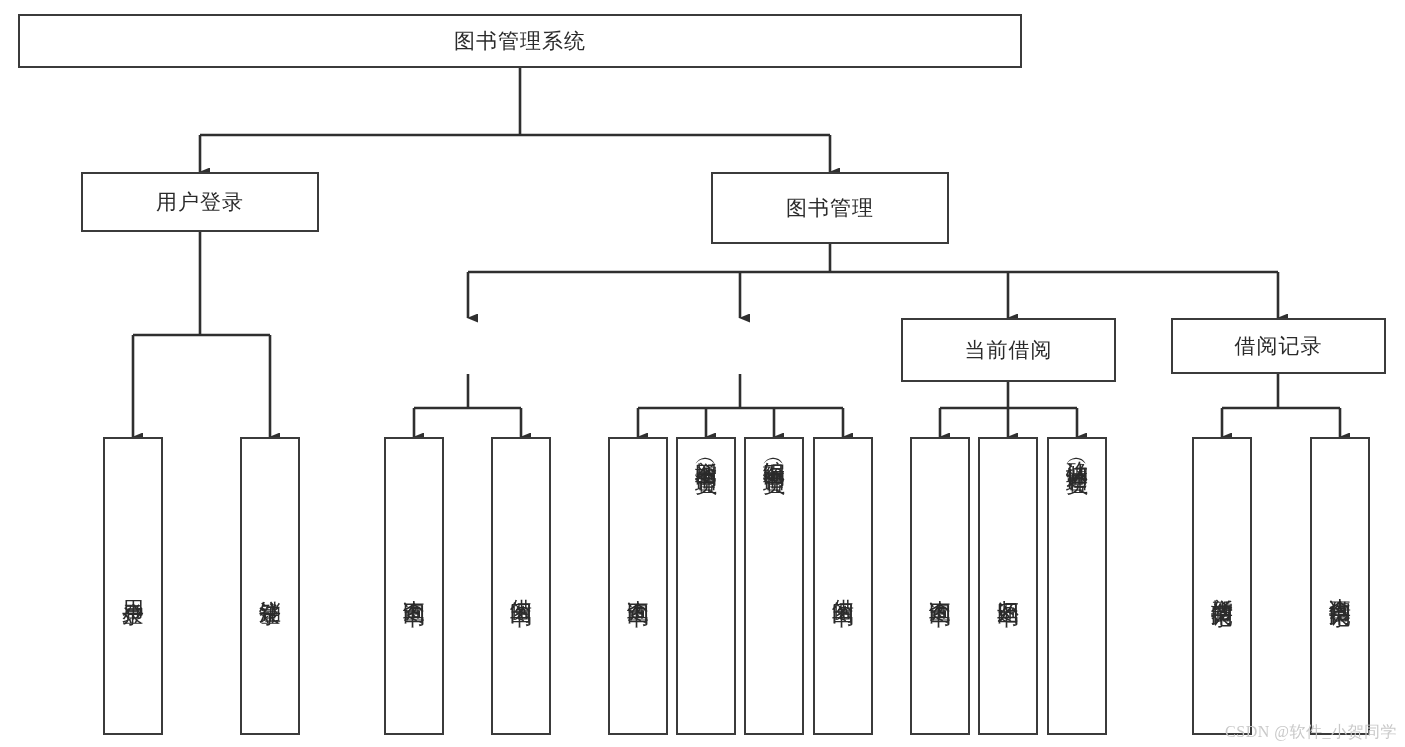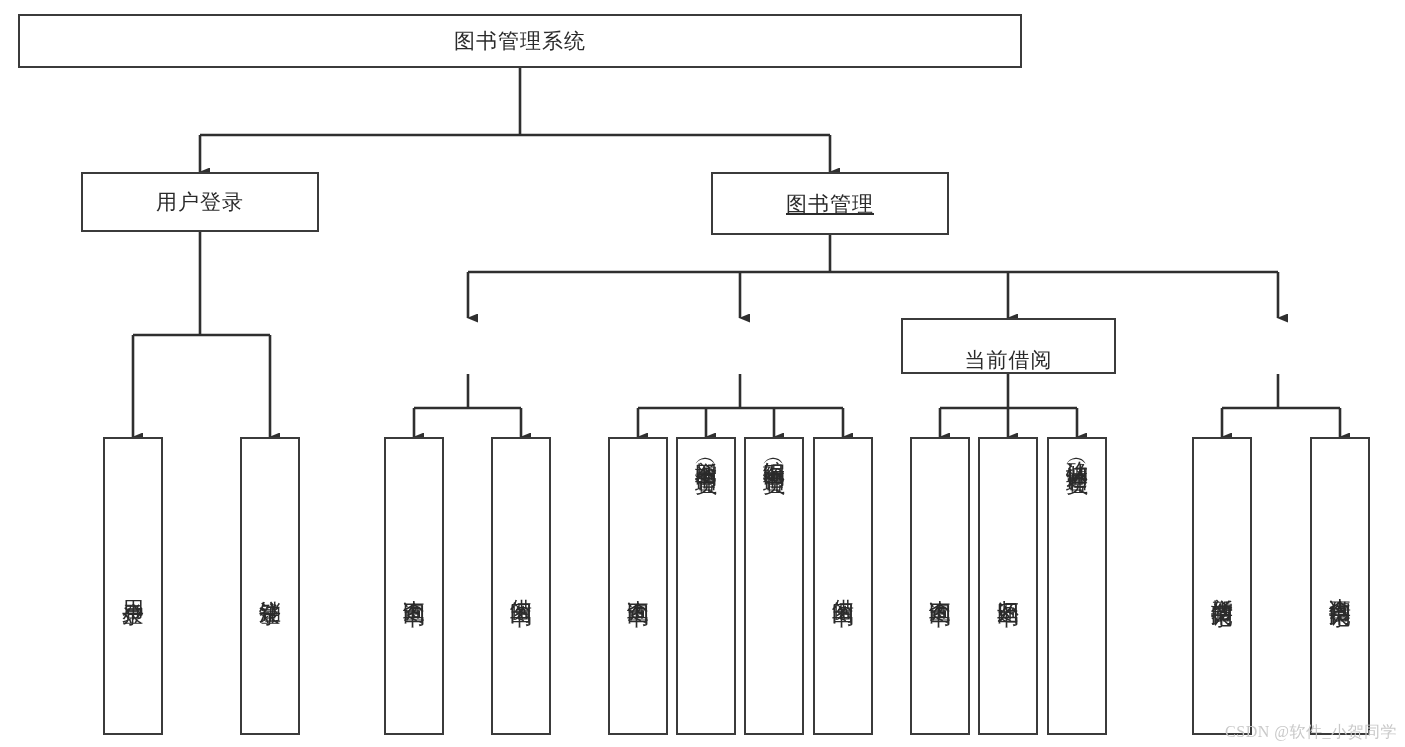--- a/index.html
+++ b/index.html
@@ -130,26 +130,29 @@
     </g>
   </svg>
 
   <div class="node-box" style="left:18px; top:14px; width:1004px; height:54px;">
     <span class="label-h">图书管理系统</span>
   </div>
 
   <div class="node-box" style="left:81px; top:172px; width:238px; height:60px;">
     <span class="label-h">用户登录</span>
   </div>
-  <div class="node-box" style="left:711px; top:172px; width:238px; height:63px;text-decoration:underline;">
+  <div class="node-box" style="left:711px; top:172px; width:238px; height:72px;">
     <span class="label-h">图书管理</span>
   </div>
 
-  <div class="node-box" style="left:901px; top:318px; width:215px; height:56px;align-items:flex-end;">
+  <div class="node-box" style="left:901px; top:318px; width:215px; height:64px;">
     <span class="label-h">当前借阅</span>
+  </div>
+  <div class="node-box" style="left:1171px; top:318px; width:215px; height:56px;">
+    <span class="label-h">借阅记录</span>
   </div>
 
   <div class="node-box vertical" style="left:103px; top:437px; width:60px; height:298px;">
     <span class="label-v">用户登录</span>
   </div>
   <div class="node-box vertical" style="left:240px; top:437px; width:60px; height:298px;">
     <span class="label-v">注销登录</span>
   </div>
 
   <div class="node-box vertical" style="left:384px; top:437px; width:60px; height:298px;">

